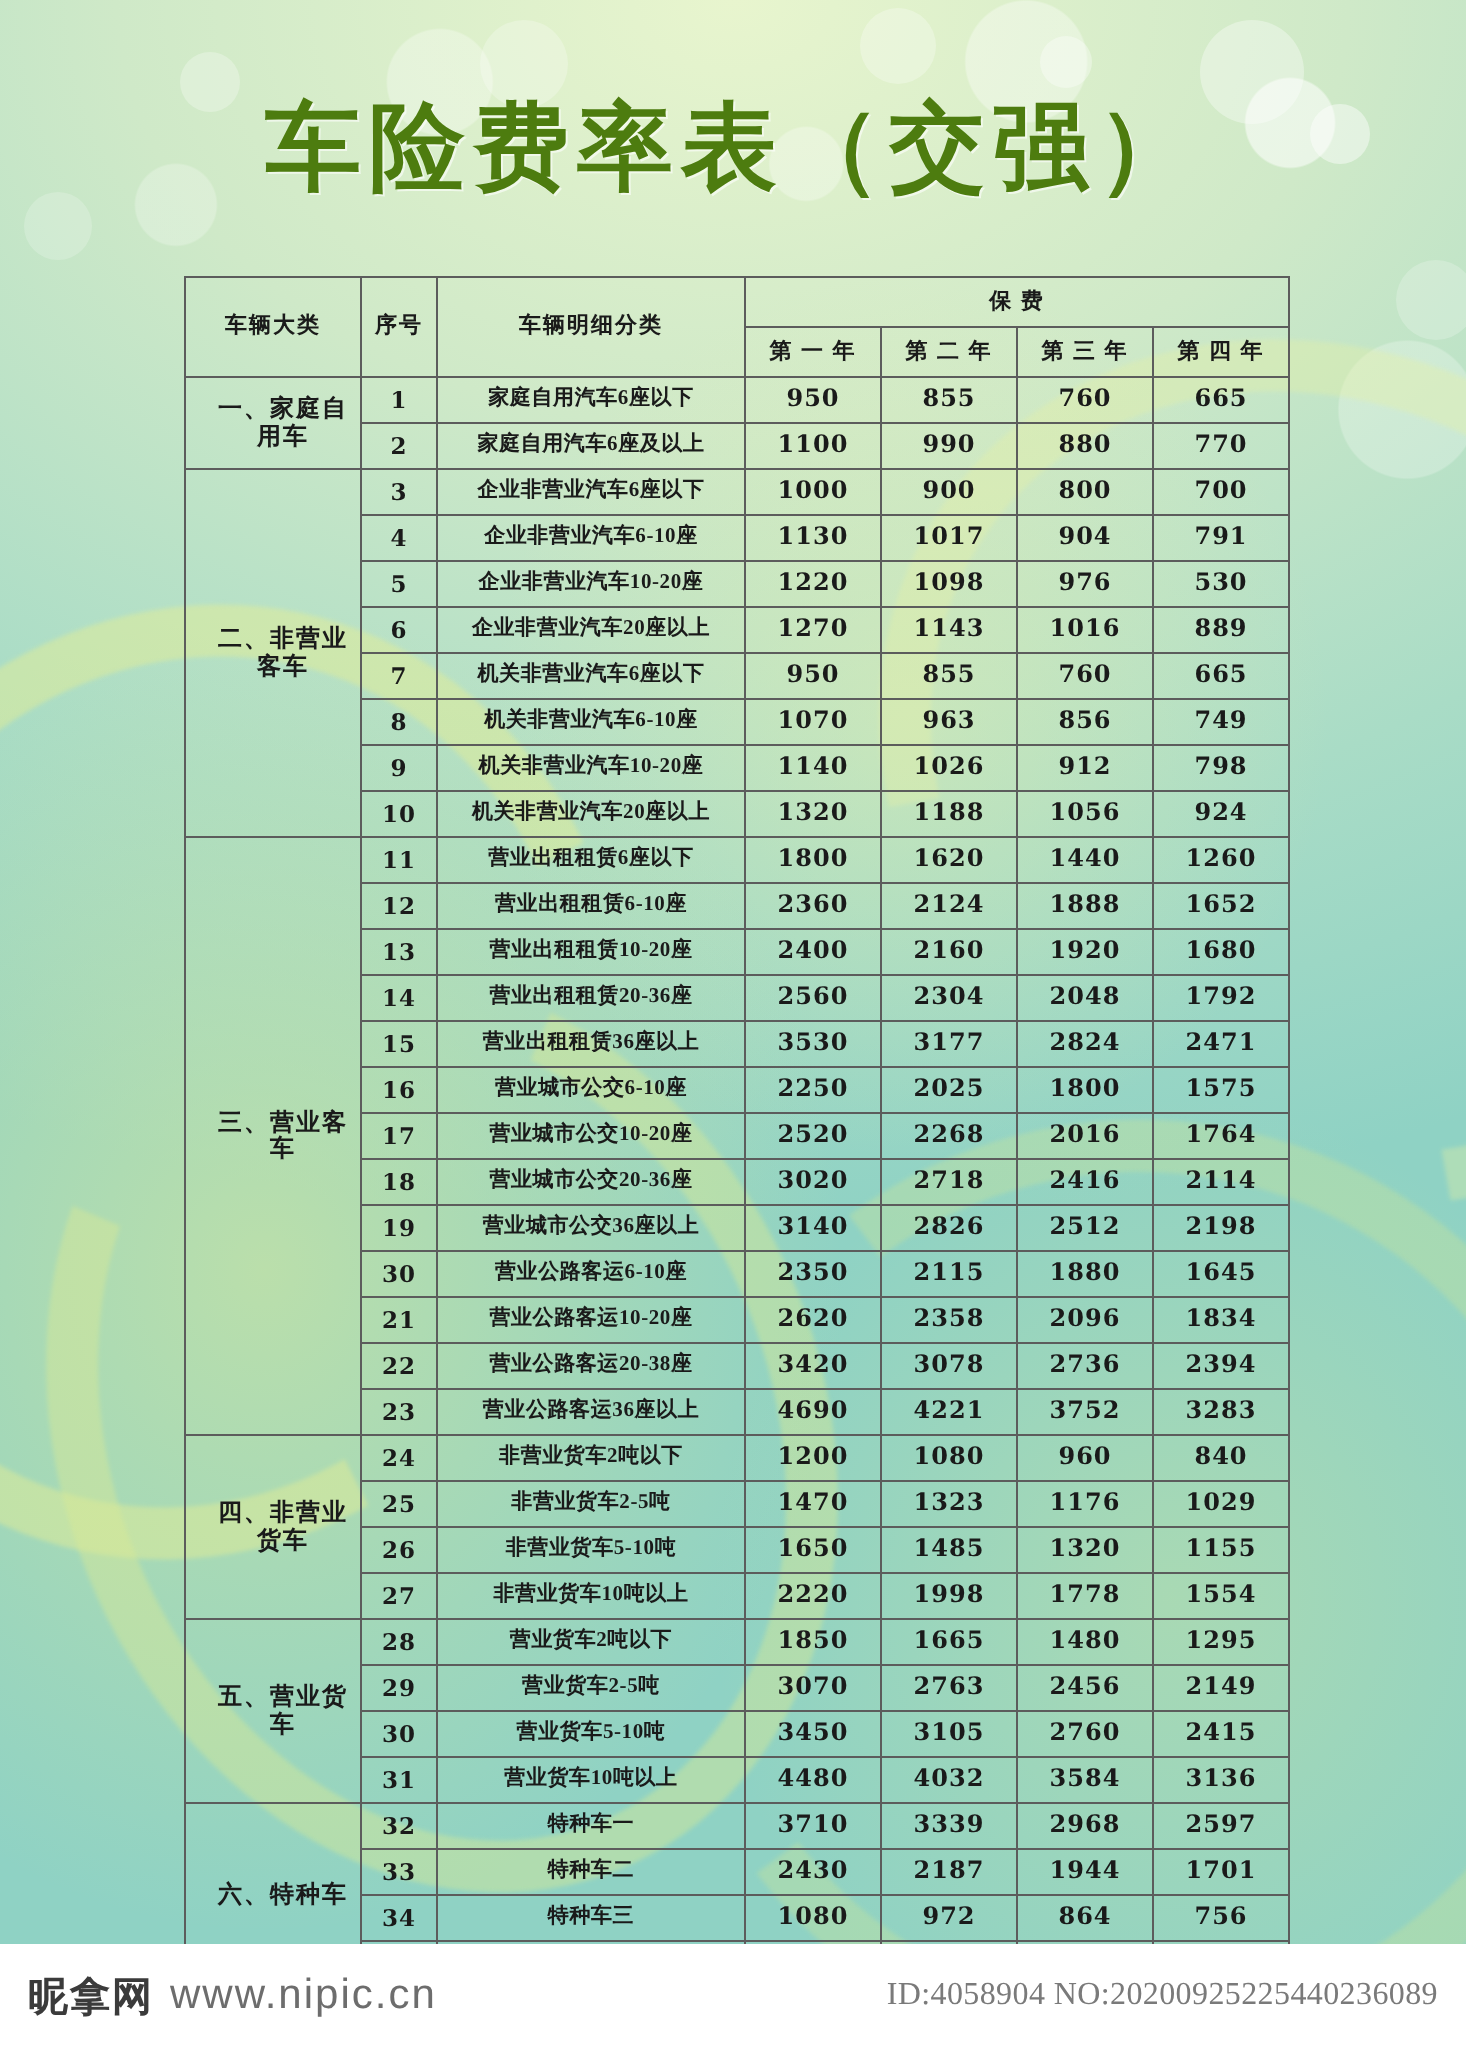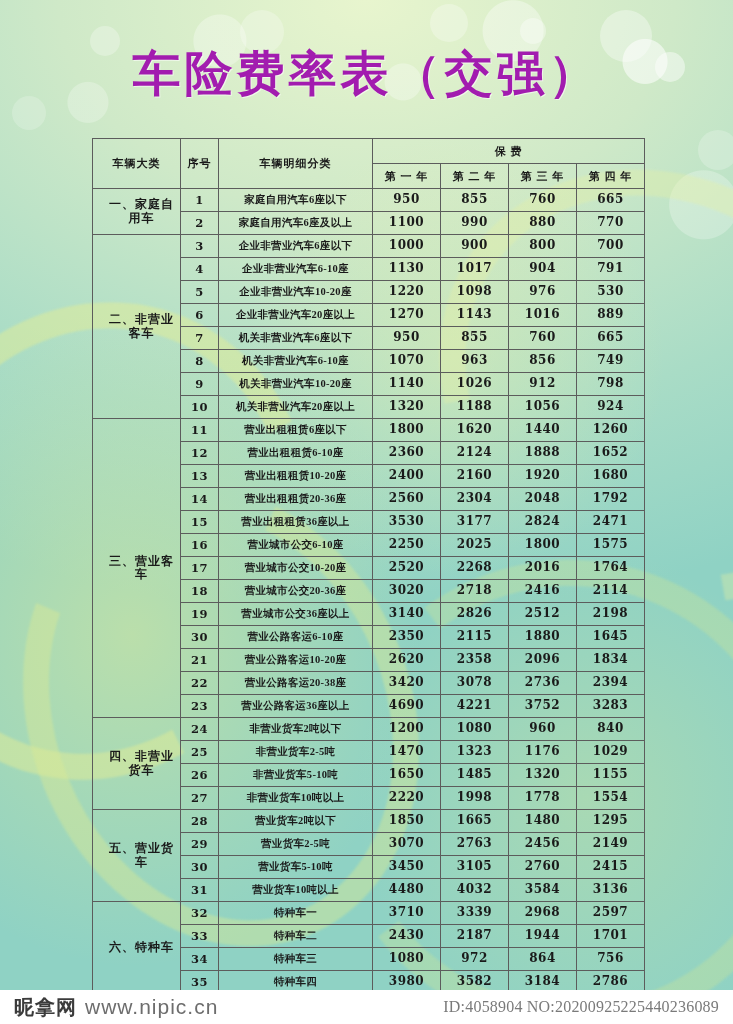--- a/index.html
+++ b/index.html
@@ -61,21 +61,21 @@
   #title {
     position: absolute;
     top: 42px;
     left: 0;
     width: 100%;
     text-align: center;
     font-family: "DejaVu Serif", "Liberation Serif", serif;
     font-size: 48px;
     font-weight: bold;
     letter-spacing: 4px;
-    color: #a21caf;
+    color: #4d7c0f;
     text-shadow: 1px 1px 0 rgba(255,255,255,0.6);
   }
 
   
   #table-wrap {
     position: absolute;
     left: 92px;
     top: 138px;
     width: 552px;
   }
@@ -124,21 +124,21 @@
   col.c-idx  { width: 38px; }
   col.c-name { width: 154px; }
   col.c-y    { width: 68px; }
 
   
   #footer {
     position: absolute;
     left: 0;
     bottom: 0;
     width: 100%;
-    height: 34px;
+    height: 52px;
     background: #ffffff;
     display: flex;
     align-items: center;
     justify-content: space-between;
     box-sizing: border-box;
     padding: 0 14px;
   }
   #brand {
     display: flex;
     align-items: center;

